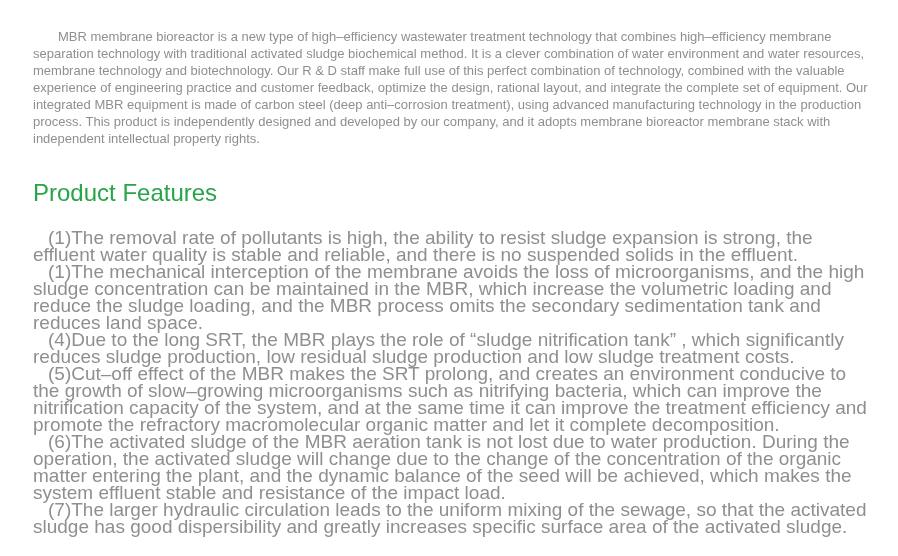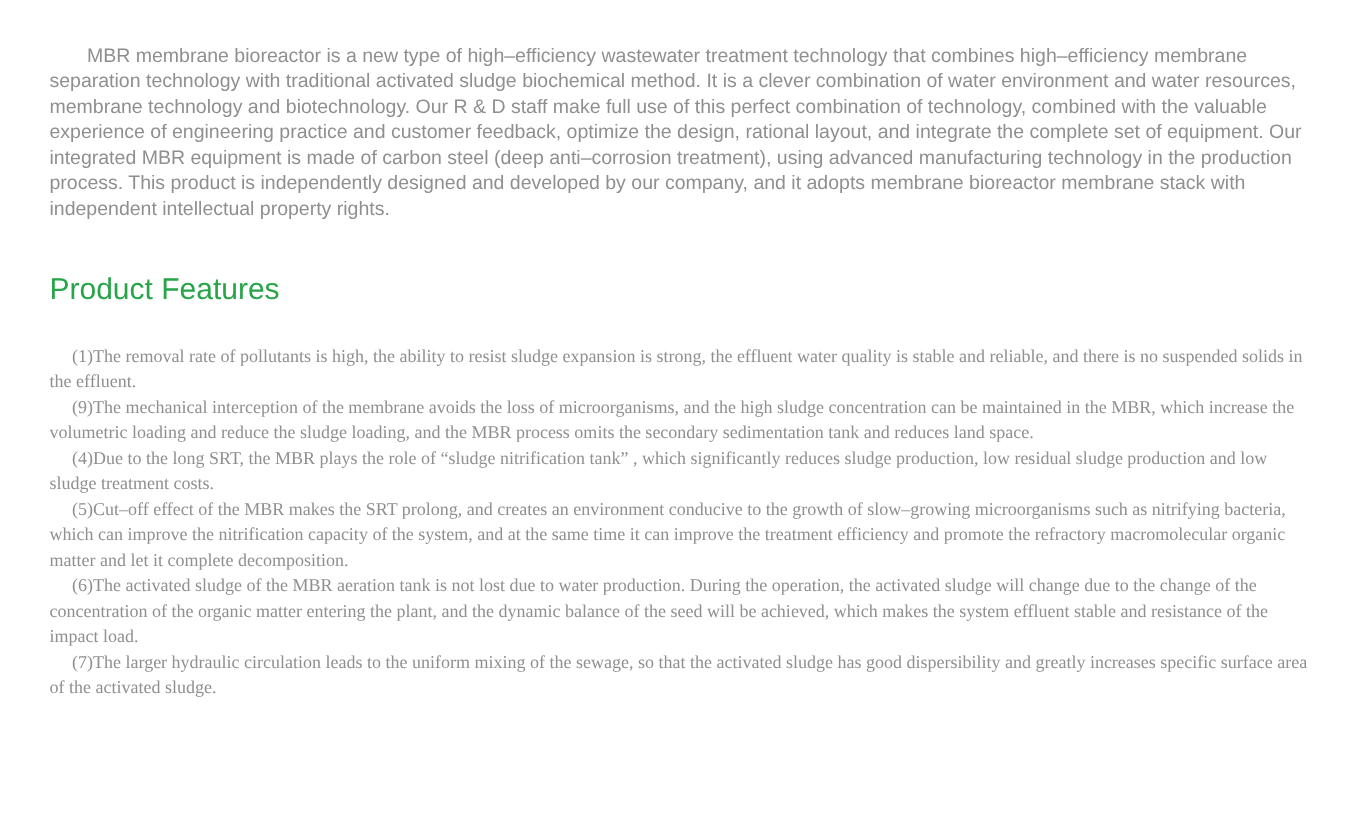--- a/index.html
+++ b/index.html
@@ -22,47 +22,46 @@
   .intro {
     margin: 0;
     font-size: 13px;
     line-height: 17px;
     color: var(--body-text, #8f8f8f);
     text-indent: 25px;
     text-align: left;
   }
   .features-heading {
     margin: 34px 0 24px 0;
-    font-size: 20px;
+    font-size: 24px;
     line-height: 24px;
     font-weight: 400;
     color: var(--heading-green, #28a449);
   }
   .feature-list {
     margin: 0;
   }
   .feature {
     margin: 0;
-    font-size: 12px;
+    font-size: 19px;
     line-height: 17px;
     color: var(--body-text, #8f8f8f);
     text-indent: 15px;
     text-align: left;
-    font-family: Liberation Serif, serif;
   }
 </style>
 </head>
 <body>
 
 <div class="page">
   <p class="intro">MBR membrane bioreactor is a new type of high–efficiency wastewater treatment technology that combines high–efficiency membrane separation technology with traditional activated sludge biochemical method. It is a clever combination of water environment and water resources, membrane technology and biotechnology. Our R &amp; D staff make full use of this perfect combination of technology, combined with the valuable experience of engineering practice and customer feedback, optimize the design, rational layout, and integrate the complete set of equipment. Our integrated MBR equipment is made of carbon steel (deep anti–corrosion treatment), using advanced manufacturing technology in the production process. This product is independently designed and developed by our company, and it adopts membrane bioreactor membrane stack with independent intellectual property rights.</p>
 
   <h2 class="features-heading">Product Features</h2>
 
   <div class="feature-list">
     <p class="feature">(1)The removal rate of pollutants is high, the ability to resist sludge expansion is strong, the effluent water quality is stable and reliable, and there is no suspended solids in the effluent.</p>
-    <p class="feature">(9)The mechanical interception of the membrane avoids the loss of microorganisms, and the high sludge concentration can be maintained in the MBR, which increase the volumetric loading and reduce the sludge loading, and the MBR process omits the secondary sedimentation tank and reduces land space.</p>
+    <p class="feature">(1)The mechanical interception of the membrane avoids the loss of microorganisms, and the high sludge concentration can be maintained in the MBR, which increase the volumetric loading and reduce the sludge loading, and the MBR process omits the secondary sedimentation tank and reduces land space.</p>
     <p class="feature">(4)Due to the long SRT, the MBR plays the role of “sludge nitrification tank” , which significantly reduces sludge production, low residual sludge production and low sludge treatment costs.</p>
     <p class="feature">(5)Cut–off effect of the MBR makes the SRT prolong, and creates an environment conducive to the growth of slow–growing microorganisms such as nitrifying bacteria, which can improve the nitrification capacity of the system, and at the same time it can improve the treatment efficiency and promote the refractory macromolecular organic matter and let it complete decomposition.</p>
     <p class="feature">(6)The activated sludge of the MBR aeration tank is not lost due to water production. During the operation, the activated sludge will change due to the change of the concentration of the organic matter entering the plant, and the dynamic balance of the seed will be achieved, which makes the system effluent stable and resistance of the impact load.</p>
     <p class="feature">(7)The larger hydraulic circulation leads to the uniform mixing of the sewage, so that the activated sludge has good dispersibility and greatly increases specific surface area of the activated sludge.</p>
   </div>
 </div>
 
 </body></html>

